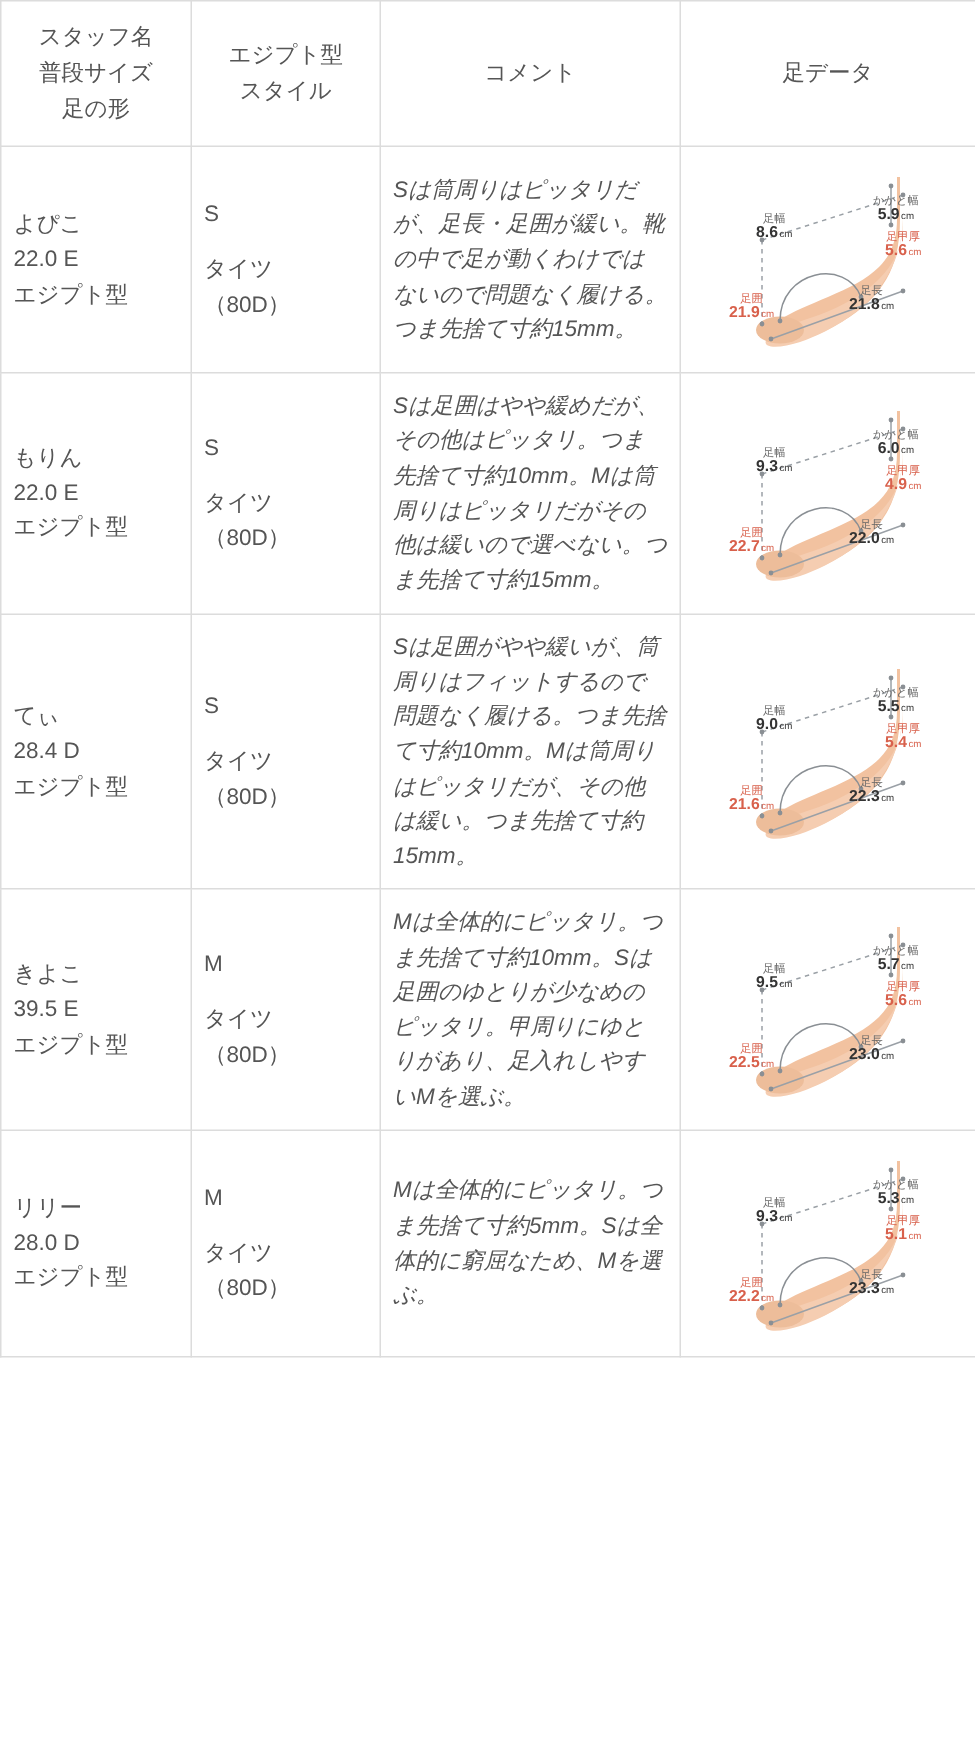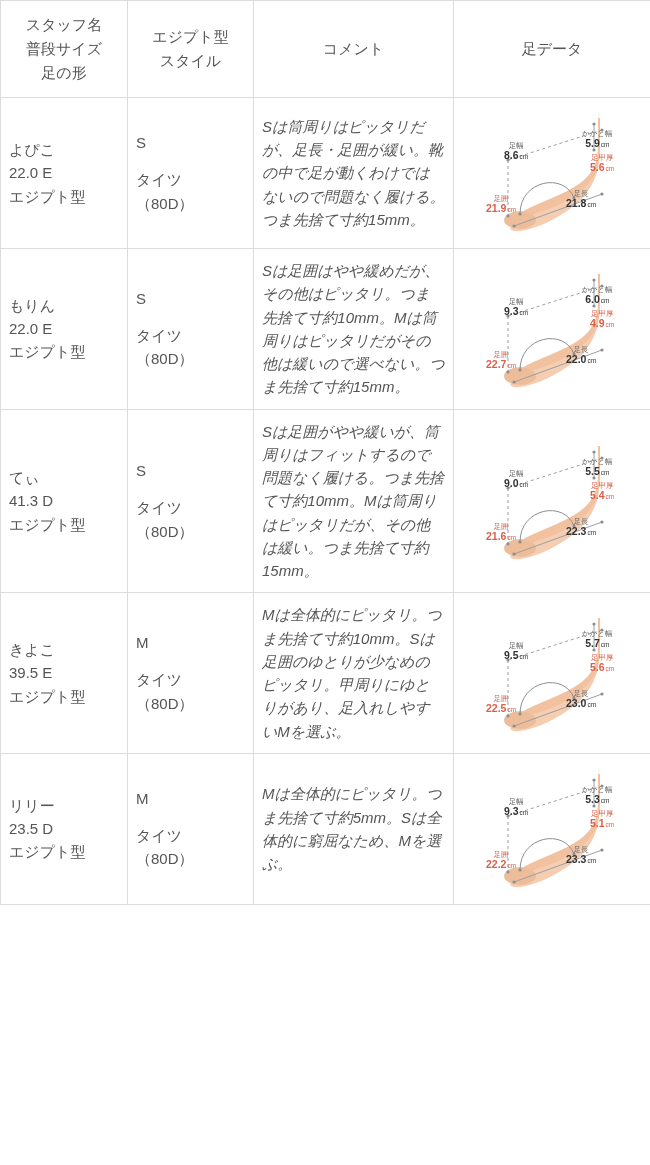--- a/index.html
+++ b/index.html
@@ -249,21 +249,21 @@
             <div class="lbl lbl-ashinaga">
               <span class="cap">足長</span>
               <span class="val">22.0<span class="unit">cm</span></span>
             </div>
           </div>
         </td>
       </tr>
       <tr>
         <td class="staff">
           <span class="staff-line">てぃ</span>
-          <span class="staff-line">41.3 D</span>
+          <span class="staff-line">28.4 D</span>
           <span class="staff-line">エジプト型</span>
         </td>
         <td class="size">
           <span class="size-line">S</span>
           <span class="size-gap"></span>
           <span class="size-line">タイツ</span>
           <span class="size-line">（80D）</span>
         </td>
         <td class="comment">Sは足囲がやや緩いが、筒周りはフィットするので問題なく履ける。つま先捨て寸約10mm。Mは筒周りはピッタリだが、その他は緩い。つま先捨て寸約15mm。</td>
         <td class="footdata">
@@ -363,21 +363,21 @@
             <div class="lbl lbl-ashinaga">
               <span class="cap">足長</span>
               <span class="val">23.0<span class="unit">cm</span></span>
             </div>
           </div>
         </td>
       </tr>
       <tr>
         <td class="staff">
           <span class="staff-line">リリー</span>
-          <span class="staff-line">23.5 D</span>
+          <span class="staff-line">28.0 D</span>
           <span class="staff-line">エジプト型</span>
         </td>
         <td class="size">
           <span class="size-line">M</span>
           <span class="size-gap"></span>
           <span class="size-line">タイツ</span>
           <span class="size-line">（80D）</span>
         </td>
         <td class="comment">Mは全体的にピッタリ。つま先捨て寸約5mm。Sは全体的に窮屈なため、Mを選ぶ。</td>
         <td class="footdata">

